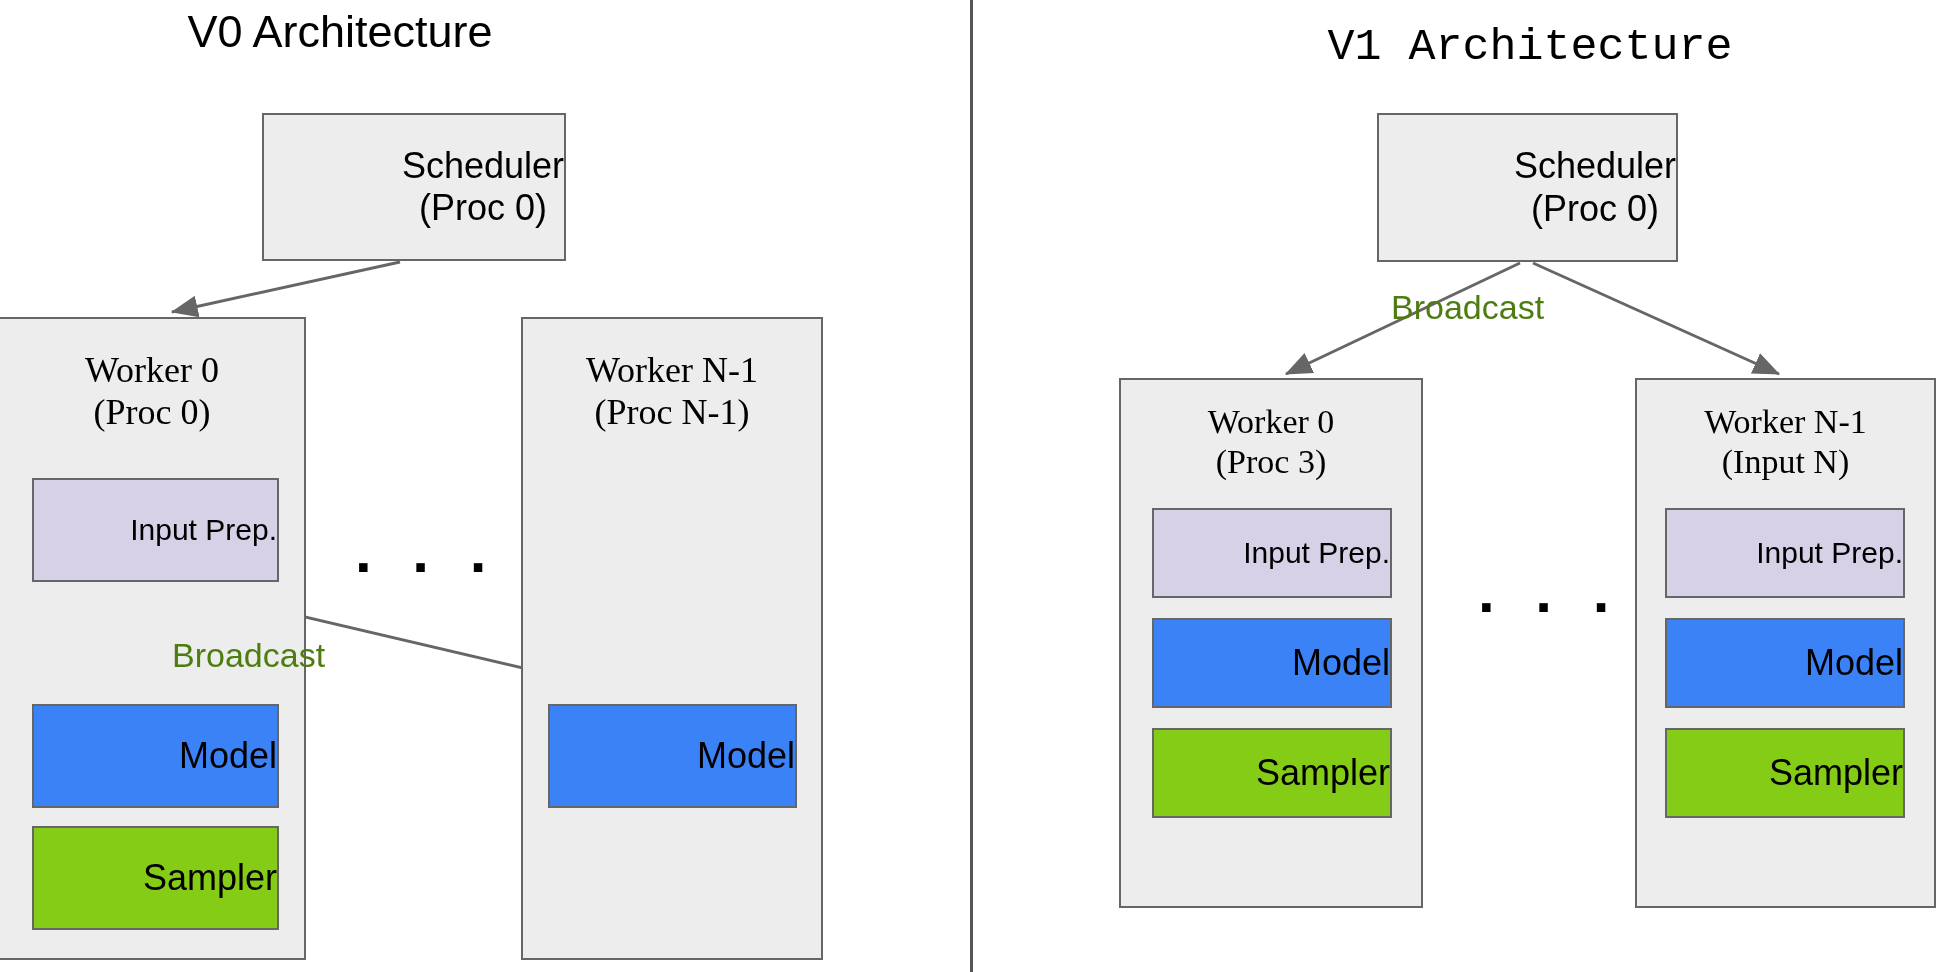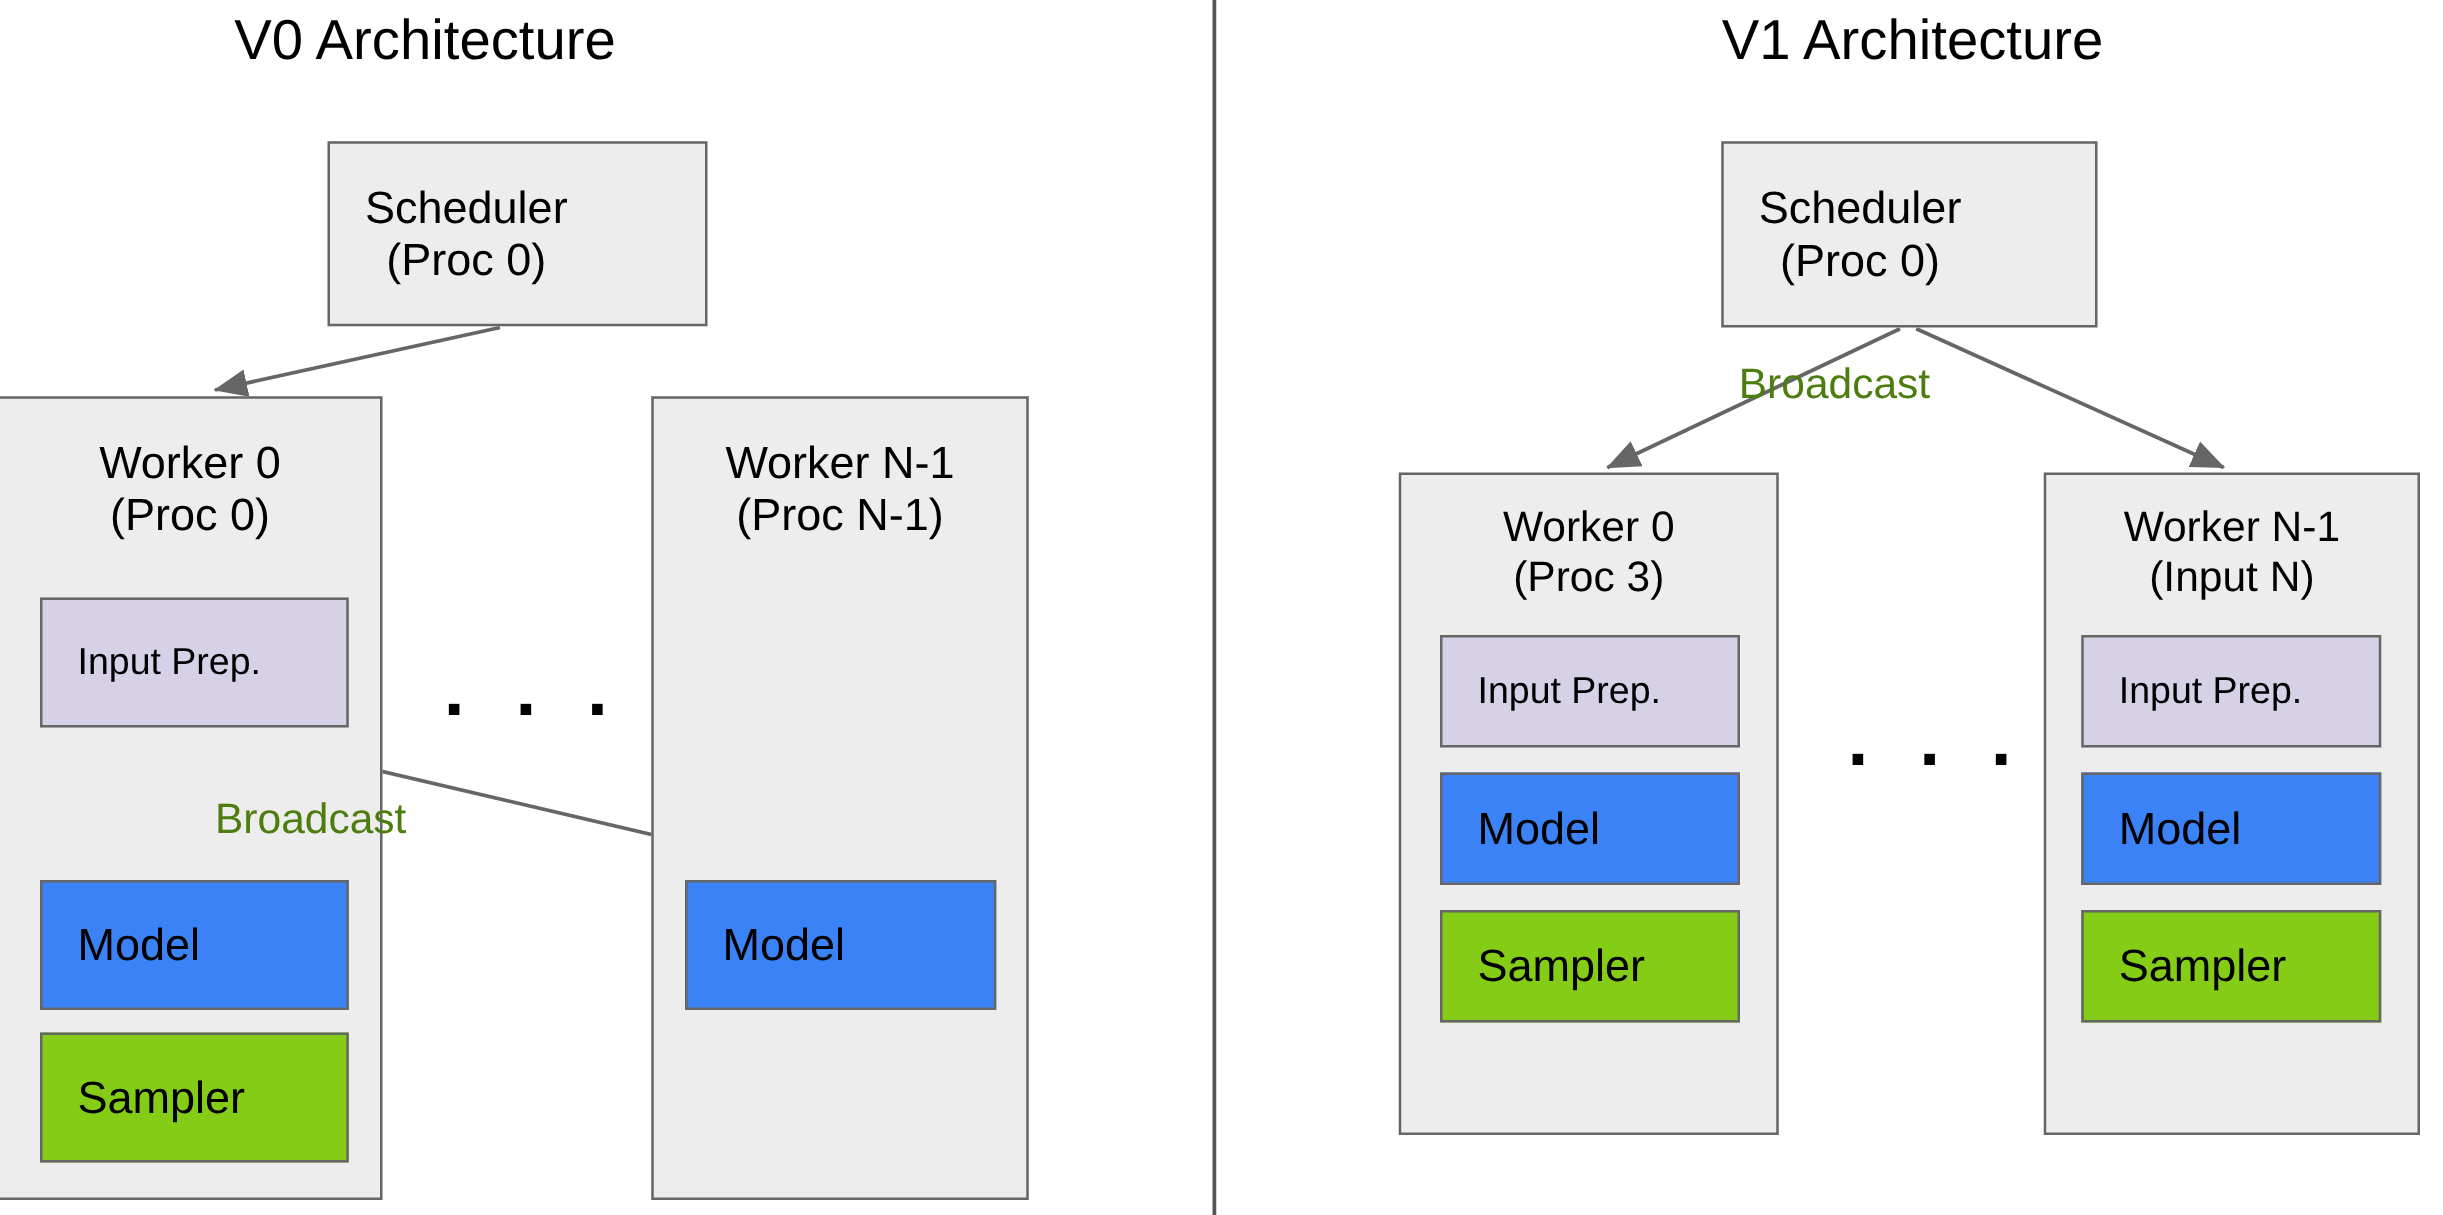--- a/index.html
+++ b/index.html
@@ -34,44 +34,44 @@
     flex-direction: column;
     align-items: center;
     justify-content: flex-start;
     text-align: center;
   }
   .container-box {
     background: #ededed;
   }
   .leaf-box {
     display: flex;
-    align-items: flex-start;
+    align-items: flex-end;
     justify-content: center;
     text-align: center;
-    padding-left: 28px;
   }
   .fill-purple { background: #d6d1e7; }
   .fill-yellow { background: #3b82f6; }
   .fill-green  { background: #84cc16; }
 
   .box-label {
     font-size: 36px;
     line-height: 1.18;
     white-space: pre-line;
   }
   .box-label.small {
     font-size: 30px;
   }
   .centered-label {
     position: absolute;
     display: flex;
     align-items: center;
     justify-content: center;
     text-align: left;
     white-space: pre-line;
+    font-family: Liberation Serif, serif;
   }
   .divider {
     position: absolute;
     background: #555555;
   }
   .ellipsis {
     position: absolute;
     font-size: 60px;
     font-weight: bold;
     letter-spacing: 12px;
@@ -148,21 +148,21 @@
     <span>Worker N-1</span>
     <span>(Proc N-1)</span>
   </div>
   <div class="box leaf-box fill-yellow" style="left:548px; top:704px; width:249px; height:104px;">
     <span class="box-label">Model</span>
   </div>
 
   <div class="edge-label" style="left:172px; top:638px;">Broadcast</div>
   <div class="ellipsis" style="left:355px; top:522px;">. . .</div>
 
-  <div class="panel-title" style="left:1220px; top:8px; width:620px;">V1 Architecture</div>
+  <div class="panel-title" style="left:1220px; top:24px; width:620px;font-family:Liberation Mono, monospace;">V1 Architecture</div>
 
   <div class="box container-box leaf-box" style="left:1377px; top:113px; width:301px; height:149px;">
     <span class="box-label"><span>Scheduler</span><br><span>(Proc 0)</span></span>
   </div>
 
   <div class="edge-label" style="left:1391px; top:290px;">Broadcast</div>
 
   <div class="box container-box" style="left:1119px; top:378px; width:304px; height:530px;">
   </div>
   <div class="centered-label" style="left:1119px; top:392px; width:304px; height:100px; font-size:34px; line-height:1.18; flex-direction:column;">

